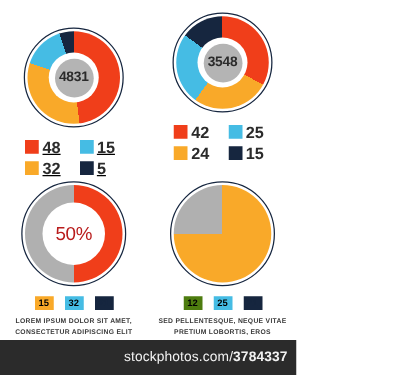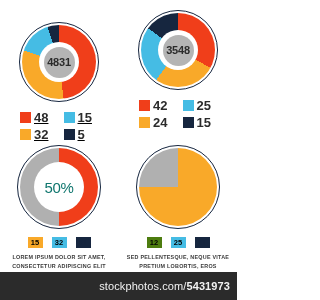--- a/index.html
+++ b/index.html
@@ -50,21 +50,21 @@
   }
   .center-num{
     font-size:11px;font-weight:700;color:#2b2b2b;
     letter-spacing:-0.2px;line-height:1;
   }
   .hole-bottom{
     left:50%;top:50%;transform:translate(-50%,-50%);
     width:50px;height:50px;
   }
   .center-pct{
-    font-size:15px;font-weight:400;color:#0f766e;
+    font-size:15px;font-weight:400;color:#b91c1c;
     letter-spacing:-0.3px;line-height:1;
   }
 
   
   .legend-grid{
     width:78px;margin:9px auto 0;
     display:grid;grid-template-columns:1fr 1fr;
     gap:4px 9px;
   }
   .lg-item{display:flex;align-items:center;gap:3px;}
@@ -193,16 +193,16 @@
         <span class="badge" id="bd3-0" style="background: #4d7c0f;">12</span>
         <span class="badge" id="bd3-1" style="background: rgb(69, 188, 228);">25</span>
         <span class="badge dark" id="bd3-2" style="background: rgb(22, 38, 63);">21</span>
       </div>
       <div class="caption">SED PELLENTESQUE, NEQUE VITAE PRETIUM LOBORTIS, EROS</div>
     </div>
 
   </div>
 
   <div class="footer">
-    <div class="wm"><span>stockphotos.com/</span><b>5431973</b></div>
+    <div class="wm"><span>stockphotos.com/</span><b>3784337</b></div>
   </div>
 
 </div>
 
 </body></html>

